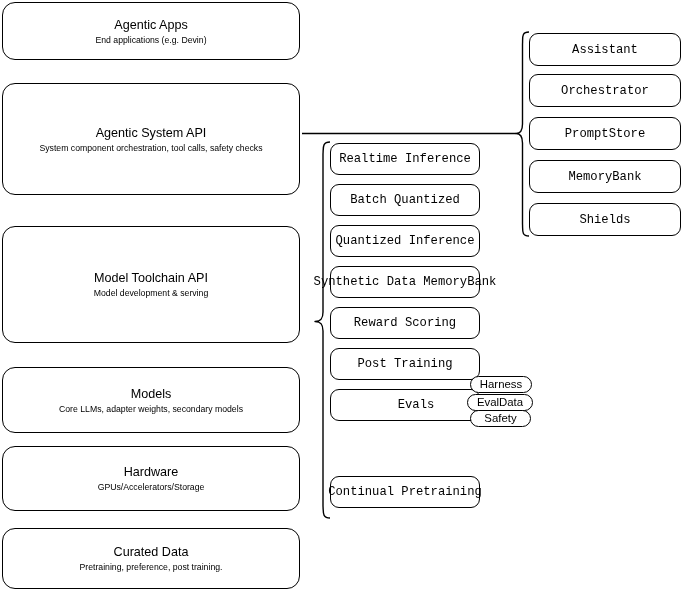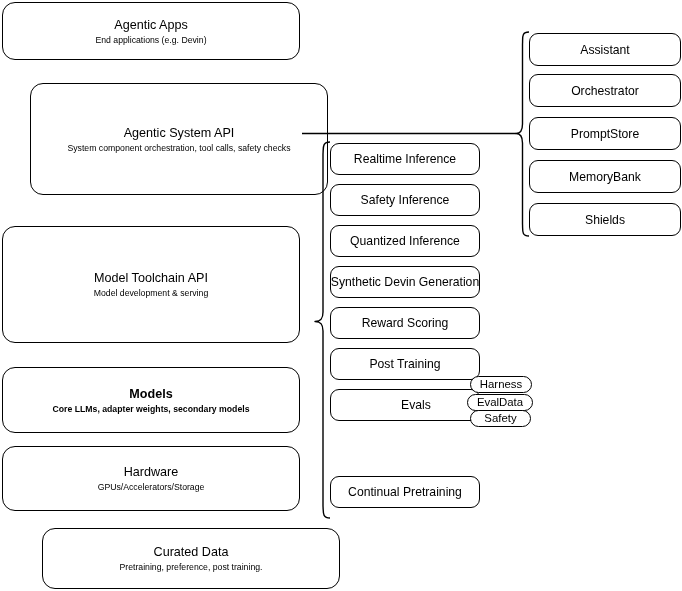--- a/index.html
+++ b/index.html
@@ -54,20 +54,21 @@
   .stage {
     left: 2px;
     width: 298px;
     border-radius: 13px;
   }
 
   
   .chip {
     border-radius: 9px;
     border-width: 1.4px;
+    font-family: Liberation Mono, monospace;
   }
   .chip .title { font-size: 12.2px; }
 
   .mid-chip {
     left: 330px;
     width: 150px;
     height: 32px;
   }
   .right-chip {
     left: 529px;
@@ -133,56 +134,56 @@
              C 321.5 321.5, 323 325, 323 331
              L 323 506
              C 323.5 512, 322 518, 330 518"></path>
   </svg>
 
   <div class="node stage" style="top:2px; height:58px;">
     <div class="title">Agentic Apps</div>
     <div class="subtitle">End applications (e.g. Devin)</div>
   </div>
 
-  <div class="node stage" style="top:83px; height:112px;margin-left:28px;">
+  <div class="node stage" style="top:83px; height:112px;">
     <div class="title">Agentic System API</div>
     <div class="subtitle">System component orchestration, tool calls, safety checks</div>
   </div>
 
   <div class="node stage" style="top:226px; height:117px;">
     <div class="title">Model Toolchain API</div>
     <div class="subtitle">Model development &amp; serving</div>
   </div>
 
-  <div class="node stage" style="top:367px; height:66px;font-weight:bold;">
+  <div class="node stage" style="top:367px; height:66px;">
     <div class="title">Models</div>
     <div class="subtitle">Core LLMs, adapter weights, secondary models</div>
   </div>
 
   <div class="node stage" style="top:446px; height:65px;">
     <div class="title">Hardware</div>
     <div class="subtitle">GPUs/Accelerators/Storage</div>
   </div>
 
-  <div class="node stage" style="top:528px; height:61px;margin-left:40px;">
+  <div class="node stage" style="top:528px; height:61px;">
     <div class="title">Curated Data</div>
     <div class="subtitle">Pretraining, preference, post training.</div>
   </div>
 
   <div class="node chip mid-chip" style="top:143px;">
     <div class="title">Realtime Inference</div>
   </div>
   <div class="node chip mid-chip" style="top:184px;">
-    <div class="title">Safety Inference</div>
+    <div class="title">Batch Quantized</div>
   </div>
   <div class="node chip mid-chip" style="top:225px;">
     <div class="title">Quantized Inference</div>
   </div>
   <div class="node chip mid-chip" style="top:266px;">
-    <div class="title">Synthetic Devin Generation</div>
+    <div class="title">Synthetic Data MemoryBank</div>
   </div>
   <div class="node chip mid-chip" style="top:348px;">
     <div class="title">Post Training</div>
   </div>
   <div class="node chip mid-chip" style="top:307px;">
     <div class="title">Reward Scoring</div>
   </div>
   <div class="node chip mid-chip" style="top:389px;padding-left:28px;">
     <div class="title">Evals</div>
   </div>

